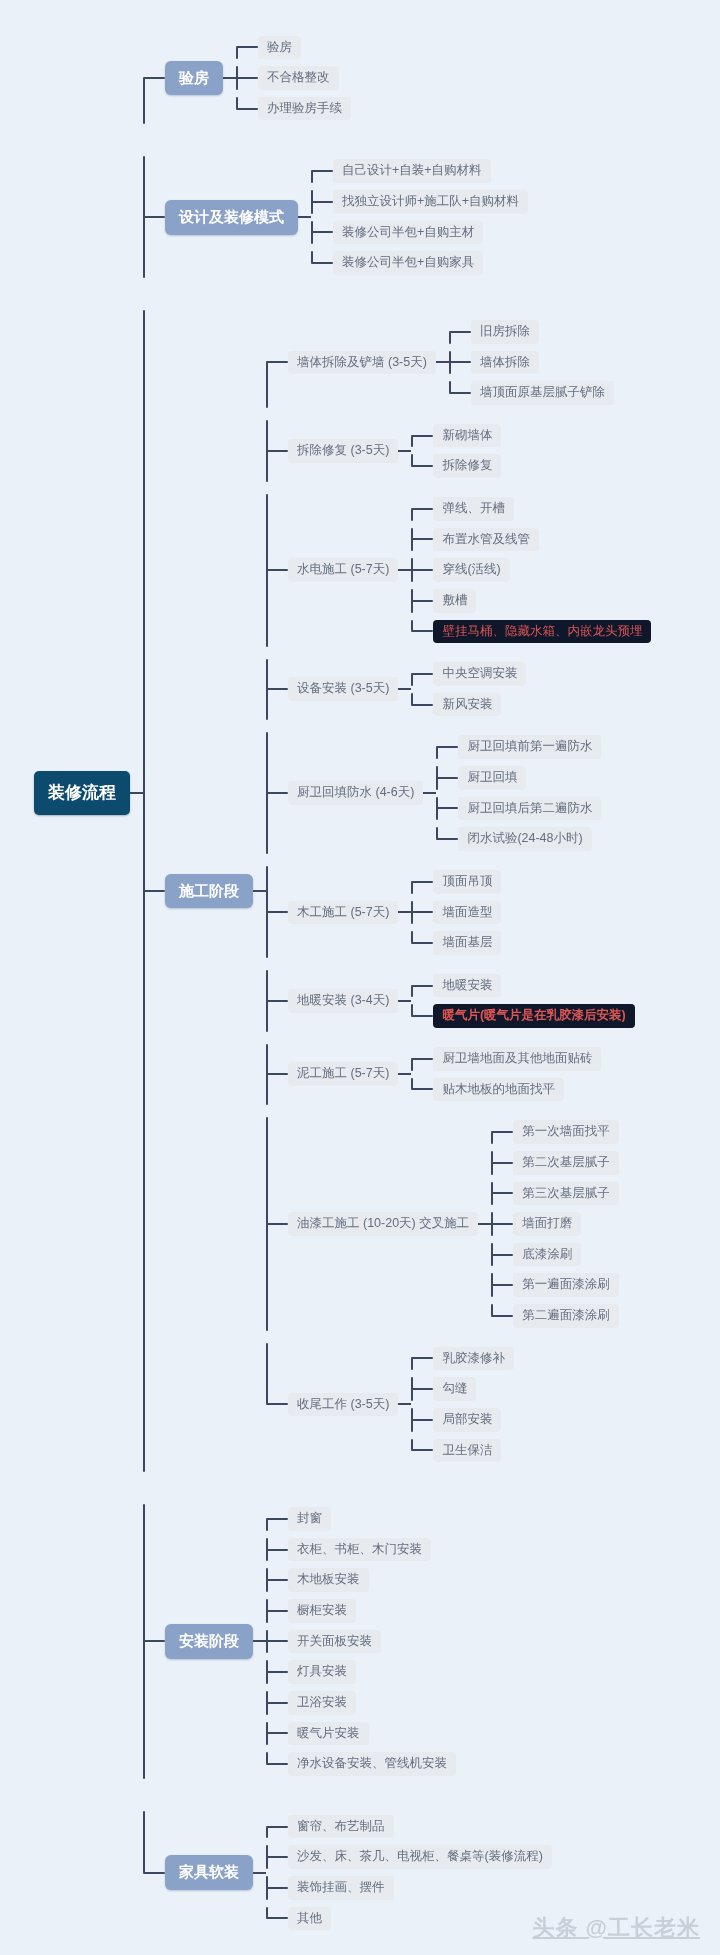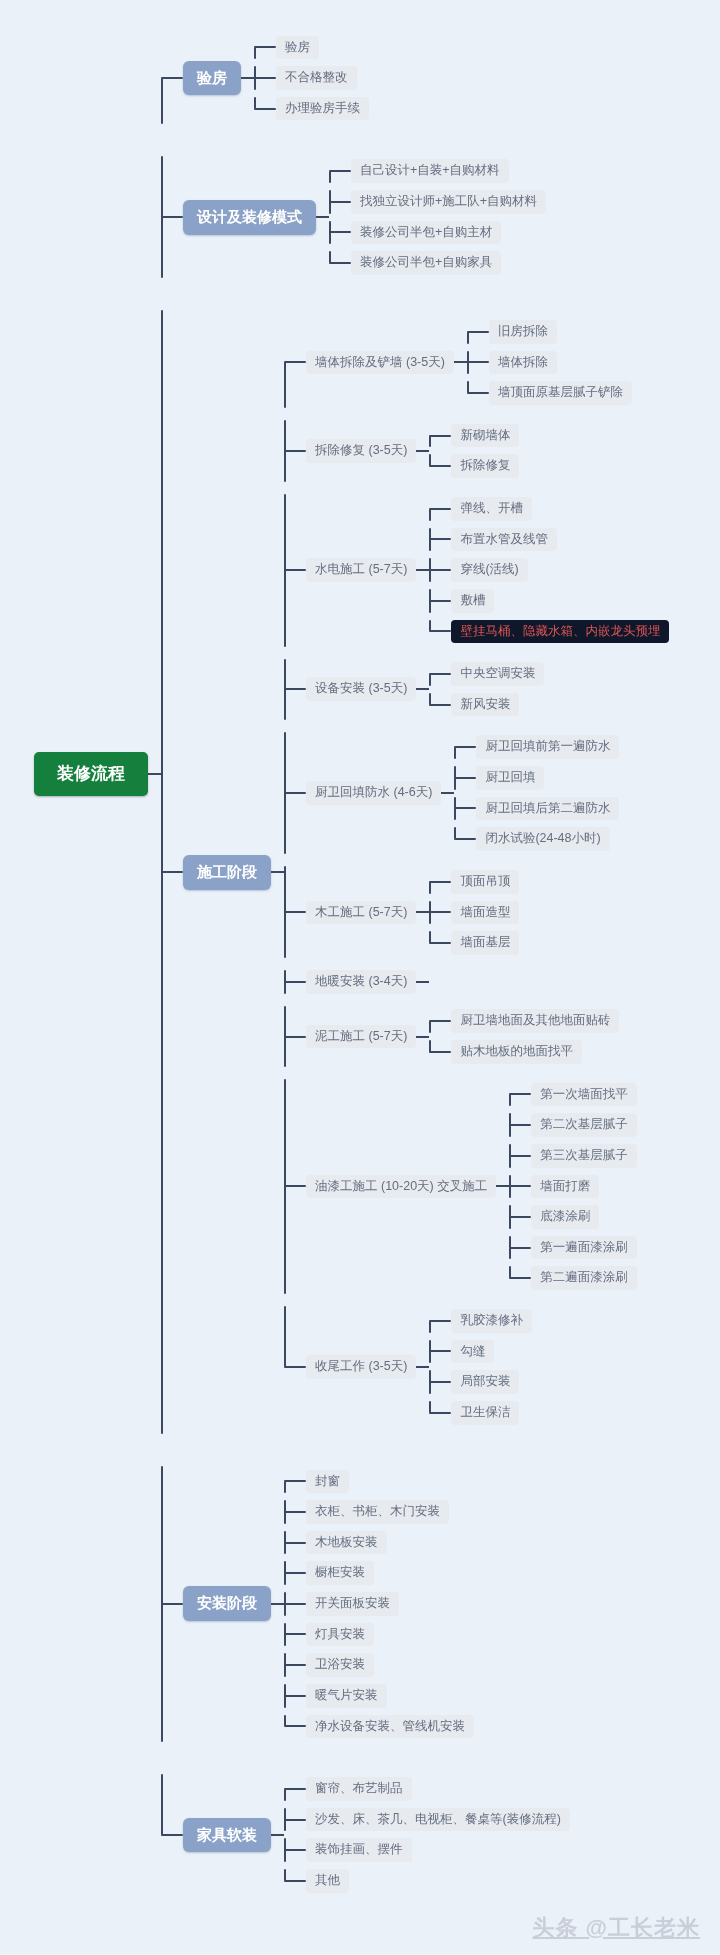--- a/index.html
+++ b/index.html
@@ -16,22 +16,22 @@
   .child{position:relative;padding-left:22px;margin:3.5px 0;display:flex;align-items:center;}
   .child.has-kids{margin:6px 0;}
   .child.d1{margin:16px 0;}
   .child::before{content:'';position:absolute;left:0;top:50%;margin-top:-1px;width:22px;height:2px;background:#3c4860;border-radius:2px;}
   .child::after{content:'';position:absolute;left:0;top:0;bottom:0;width:2px;background:#3c4860;border-radius:2px;}
   .child:first-child::after{top:50%;}
   .child:last-child::after{bottom:50%;}
   .stub{width:13px;height:2px;background:#3c4860;flex-shrink:0;}
   .node{white-space:nowrap;line-height:1.25;}
   .n0{
-    background:#15803d;color:#ffffff;font-size:17px;font-weight:bold;
-    padding:11px 23px;border-radius:5px;box-shadow:0 1px 2px rgba(40,50,70,.35);
+    background:#0c4a6e;color:#ffffff;font-size:17px;font-weight:bold;
+    padding:11px 14px;border-radius:5px;box-shadow:0 1px 2px rgba(40,50,70,.35);
   }
   .n1{
     background:#8aa2c8;color:#ffffff;font-size:15px;font-weight:bold;
     padding:8px 14px;border-radius:6px;box-shadow:0 1px 2px rgba(90,110,150,.35);
   }
   .n2{
     background:#e7eaee;color:#646e80;font-size:12.5px;
     padding:4px 9px;border-radius:4px;
   }
   .n2.red{color:#dd5555;background:#0f172a;}
@@ -320,20 +320,36 @@
                       </div>
                     </div>
                   </div>
                 </div>
                 <div class="child d2 has-kids">
                   <div class="tree-row">
                     <div class="node-wrap">
                       <div class="node n2">地暖安装 (3-4天)</div>
                       <span class="stub"></span>
                     </div>
+                    <div class="children">
+                      <div class="child d3">
+                        <div class="tree-row">
+                          <div class="node-wrap">
+                            <div class="node n2">地暖安装</div>
+                          </div>
+                        </div>
+                      </div>
+                      <div class="child d3">
+                        <div class="tree-row">
+                          <div class="node-wrap">
+                            <div class="node n2 red bold">暖气片(暖气片是在乳胶漆后安装)</div>
+                          </div>
+                        </div>
+                      </div>
+                    </div>
                   </div>
                 </div>
                 <div class="child d2 has-kids">
                   <div class="tree-row">
                     <div class="node-wrap">
                       <div class="node n2">泥工施工 (5-7天)</div>
                       <span class="stub"></span>
                     </div>
                     <div class="children">
                       <div class="child d3">

